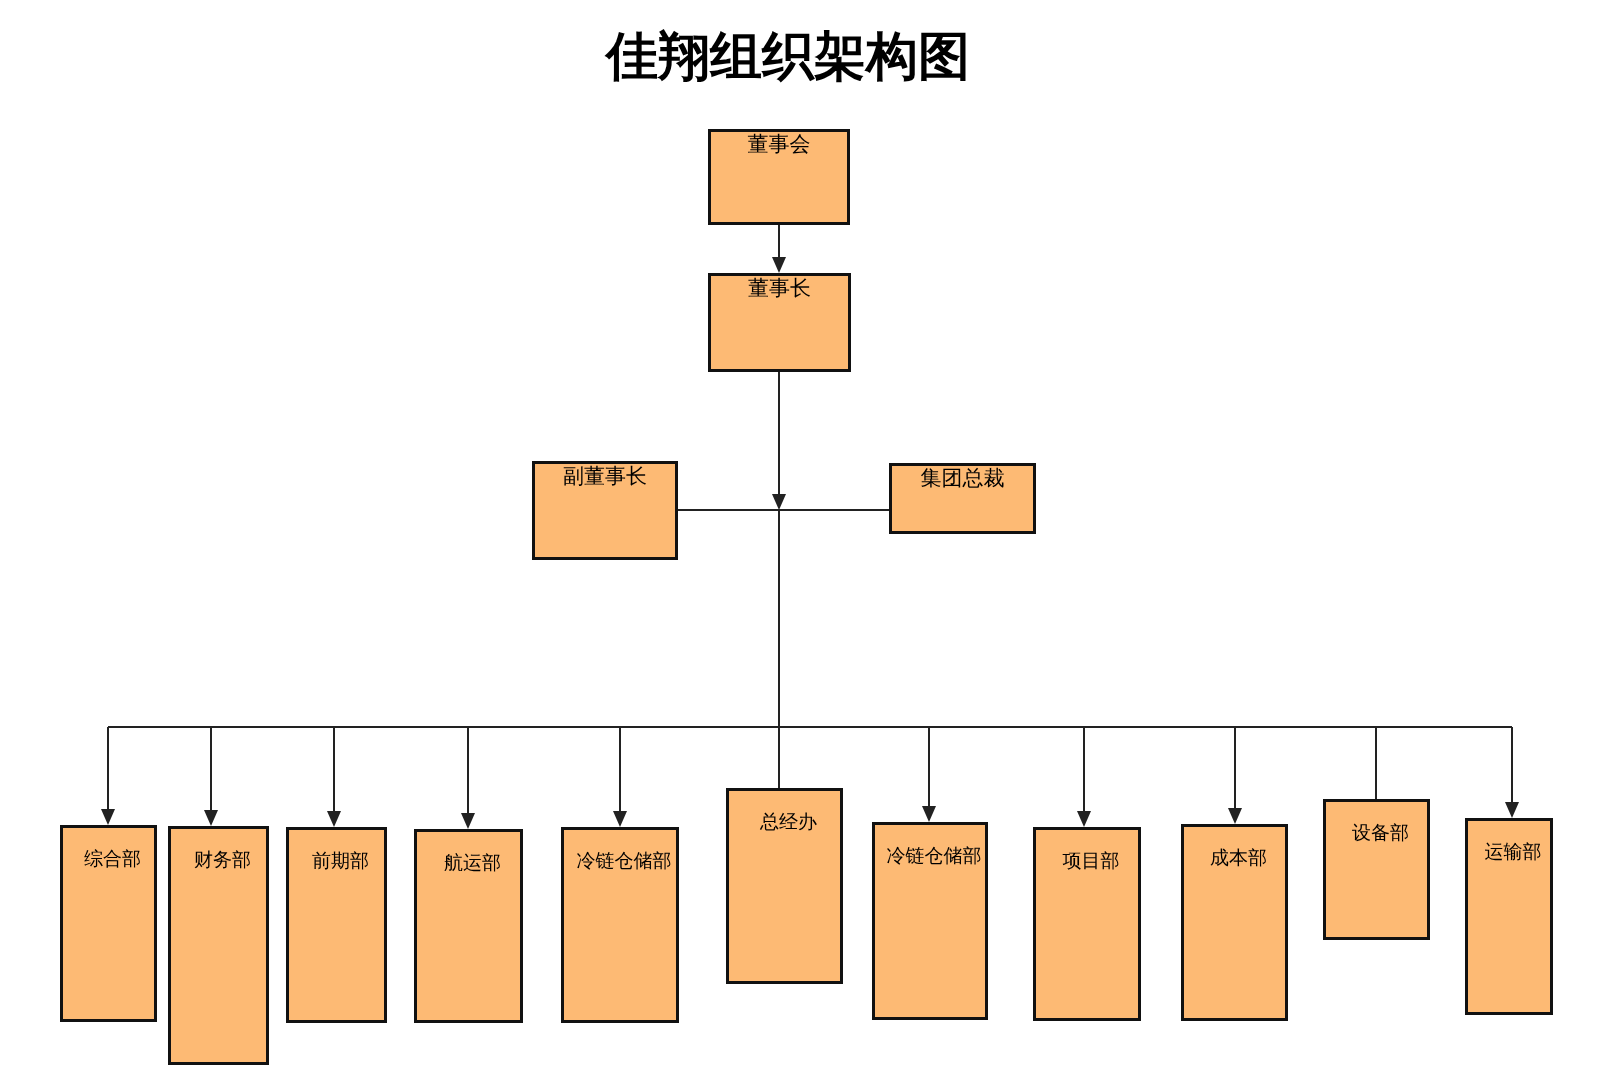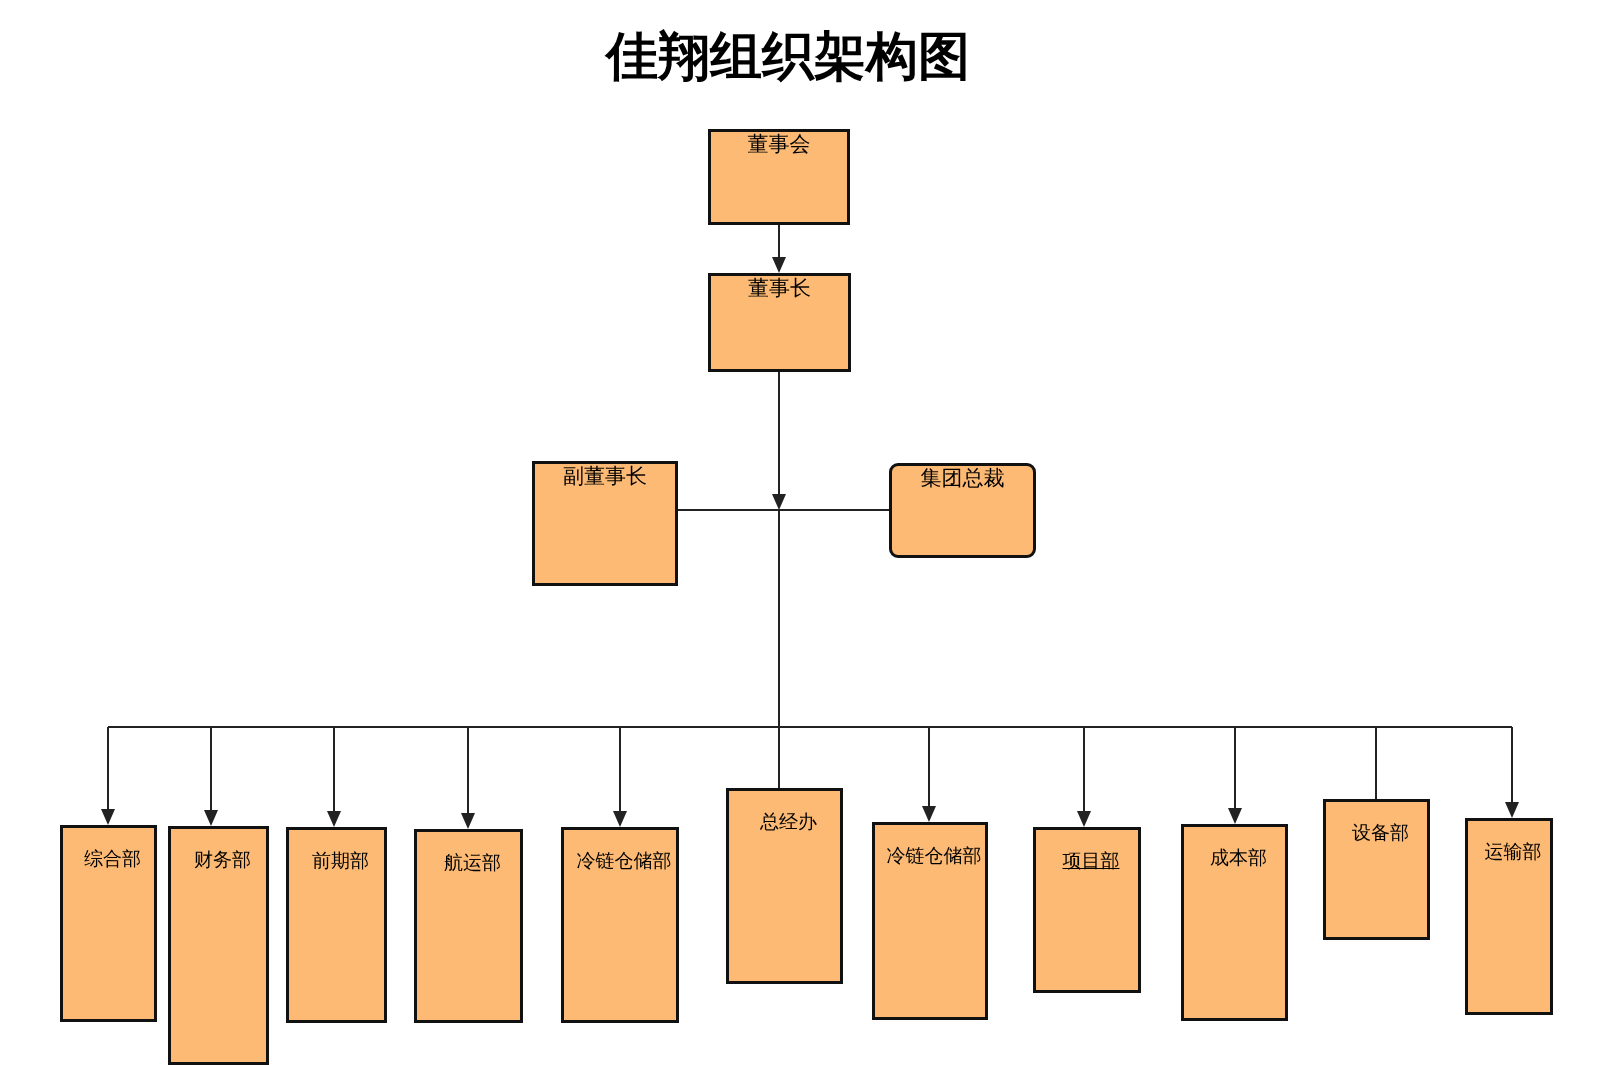--- a/index.html
+++ b/index.html
@@ -43,31 +43,31 @@
     justify-content: center;
     text-align: center;
     line-height: 1.2;
   }
   .node.exec { font-size: 21px; }
   .node.dept { font-size: 19px; padding-top: 20px; padding-left: 8px; }
   .node .label { white-space: nowrap; }
   
   #node-board           { left: 708px;  top: 129px; width: 142px; height: 96px; }
   #node-chairman        { left: 708px;  top: 273px; width: 143px; height: 99px; }
-  #node-vice-chairman   { left: 532px;  top: 461px; width: 146px; height: 125px; }
-  #node-group-president { left: 889px;  top: 463px; width: 147px; height: 95px; border-radius: 9px; }
+  #node-vice-chairman   { left: 532px;  top: 461px; width: 146px; height: 99px; }
+  #node-group-president { left: 889px;  top: 463px; width: 147px; height: 71px; }
   
   #node-dept-0  { left: 60px;   top: 825px; width: 97px;  height: 197px; }
   #node-dept-1  { left: 168px;  top: 826px; width: 101px; height: 239px; }
   #node-dept-2  { left: 286px;  top: 827px; width: 101px; height: 196px; }
   #node-dept-3  { left: 414px;  top: 829px; width: 109px; height: 194px; }
   #node-dept-4  { left: 561px;  top: 827px; width: 118px; height: 196px; }
   #node-dept-5  { left: 726px;  top: 788px; width: 117px; height: 196px; }
   #node-dept-6  { left: 872px;  top: 822px; width: 116px; height: 198px; }
-  #node-dept-7  { left: 1033px; top: 827px; width: 108px; height: 166px; text-decoration: underline; }
+  #node-dept-7  { left: 1033px; top: 827px; width: 108px; height: 194px; }
   #node-dept-8  { left: 1181px; top: 824px; width: 107px; height: 197px; }
   #node-dept-9  { left: 1323px; top: 799px; width: 107px; height: 141px; }
   #node-dept-10 { left: 1465px; top: 818px; width: 88px;  height: 197px; }
   .cline { stroke: #222222; stroke-width: 2; fill: none; }
   .ahead { fill: #222222; stroke: none; }
 </style>
 </head>
 <body>
 
 <div id="canvas">

